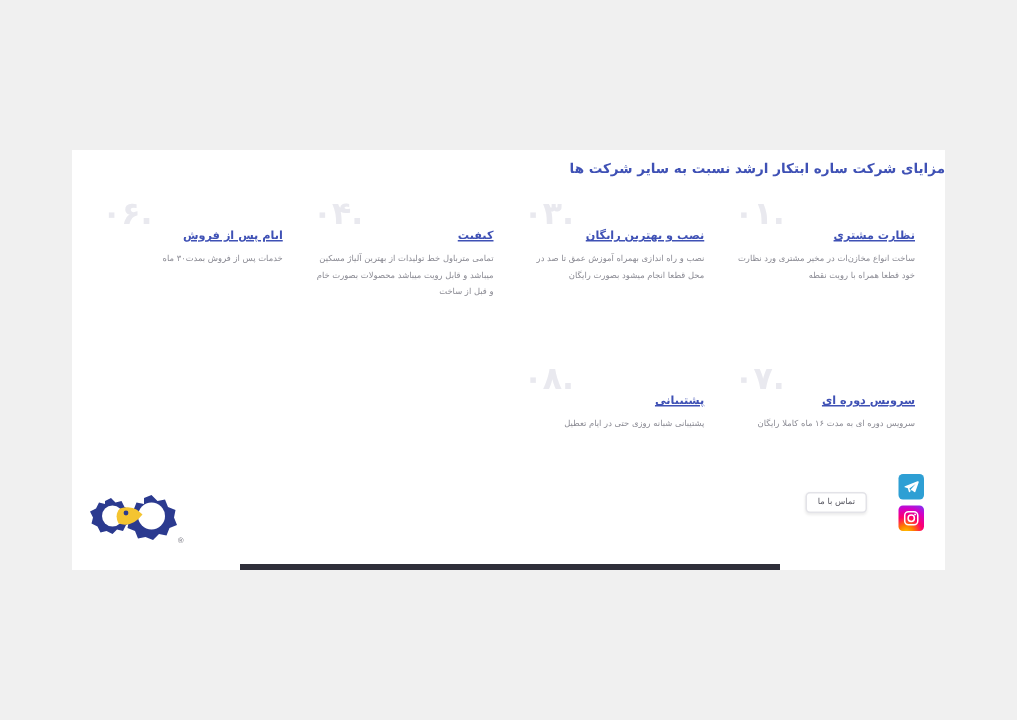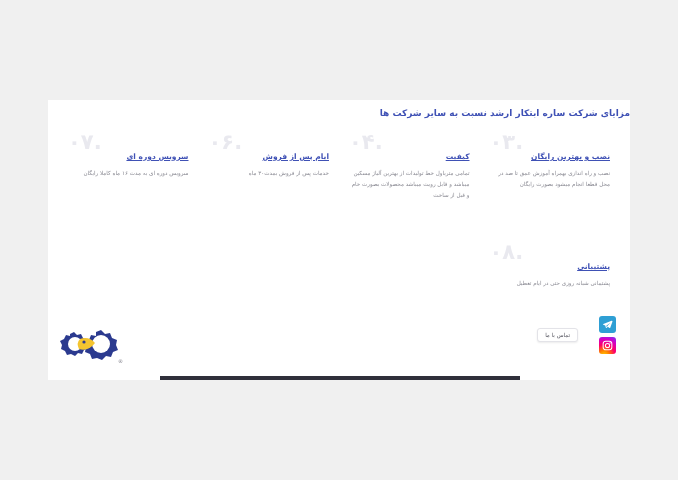--- a/index.html
+++ b/index.html
@@ -151,20 +151,25 @@
 <body>
 
 <div class="screen">
 
   <div class="page">
 
     <div class="section-title">مزایای شرکت ساره ابتکار ارشد نسبت به سایر شرکت ها</div>
 
     <div class="grid">
 
+      <div class="cell">
+        <div class="cell-num">۰۱.</div>
+        <div class="cell-title">نظارت مشتری</div>
+        <div class="cell-body">ساخت انواع مخازن‌ات در مخیر مشتری ورد نظارت خود قطعا همراه با رویت نقطه</div>
+      </div>
 
 
       <div class="cell">
         <div class="cell-num">۰۳.</div>
         <div class="cell-title">نصب و بهترین رایگان</div>
         <div class="cell-body">نصب و راه اندازی بهمراه آموزش عمق تا صد در محل قطعا انجام میشود بصورت رایگان</div>
       </div>
 
       <div class="cell">
         <div class="cell-num">۰۴.</div>

